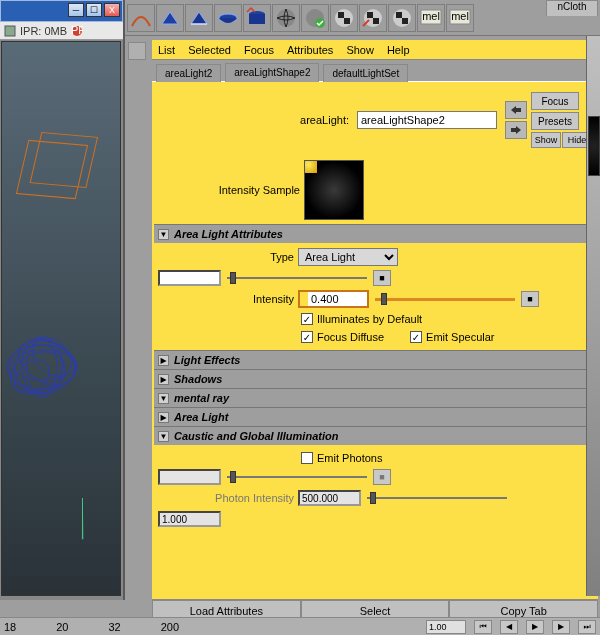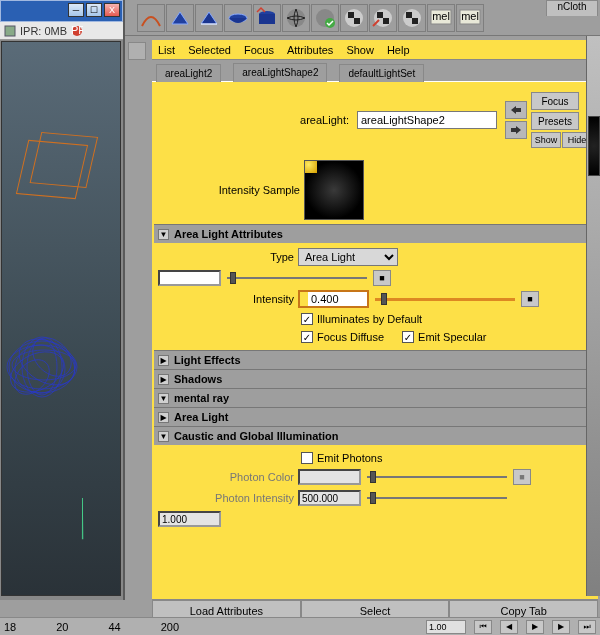--- a/index.html
+++ b/index.html
@@ -15,34 +15,34 @@
   .ipr-bar { height: 18px; background: #e8e8e8; border-bottom: 1px solid #999; padding: 2px 4px; font-size: 10px; color: #333; display: flex; align-items: center; gap: 4px; }
   .ipr-bar svg { flex-shrink:0; }
   .viewport { width: 120px; height: 555px; background: linear-gradient(#5a6b78 0%, #3a4850 60%, #2a3238 100%); position: relative; border: 1px solid #333; margin: 1px; overflow: hidden; }
   .wire-cube { position: absolute; top: 100px; left: 20px; width: 60px; height: 55px; border: 1px solid #d07020; transform: rotate(5deg) skewX(-8deg); }
   .wire-cube::before { content:''; position:absolute; width:55px; height:50px; border:1px solid #d07020; left:10px; top:-10px; }
   .wire-obj { position: absolute; top: 275px; left: 0; width: 100px; height: 100px; }
   .wire-obj svg { width: 100%; height: 100%; }
   .floor { position: absolute; bottom: 40px; left: -20px; width: 200px; height: 80px; border-top: 1px solid #444; transform: perspective(200px) rotateX(60deg); }
   .floor::before { content:''; position:absolute; left:50%; top:0; height:100%; border-left:1px solid #4c8; }
 
-  .shelf { position: absolute; left: 125px; top: 0; right: 0; height: 36px; background: #9e9e9e; border-bottom: 1px solid #777; display: flex; align-items: center; padding: 12px; gap: 1px; }
+  .shelf { position: absolute; left: 125px; top: 0; right: 0; height: 36px; background: #9e9e9e; border-bottom: 1px solid #777; display: flex; align-items: center; padding: 2px; gap: 1px; }
   .shelf-icon { width: 28px; height: 28px; border: 1px solid rgba(0,0,0,.2); display: flex; align-items: center; justify-content: center; }
   .shelf-icon svg { width: 24px; height: 24px; }
   .ncloth-tab { position: absolute; right: 2px; top: 0; width: 52px; height: 16px; background: #c0c0c0; border: 1px solid #888; border-bottom: none; font-size: 10px; text-align: center; }
 
   .tool-col { position: absolute; left: 128px; top: 40px; width: 20px; height: 560px; display: flex; flex-direction: column; gap: 2px; padding-top: 2px; }
   .tool-btn { width: 18px; height: 18px; background: #b0b0b0; border: 1px solid #888; }
 
   .main-panel { position: absolute; left: 152px; top: 40px; right: 2px; bottom: 34px; background: #fde047; display: flex; flex-direction: column; }
   .menu-bar { height: 20px; display: flex; align-items: center; gap: 13px; padding: 0 6px; border-bottom: 1px solid #888; }
   .menu-bar span { font-size: 11px; }
   
   .tab-row { height: 22px; display: flex; align-items: flex-end; padding: 0 4px; border-bottom: 1px solid #fff; background: #9e9e9e; }
-  .tab { padding: 3px 8px; background: #9e9e9e; border: 1px solid #888; border-bottom: none; margin-right: 12px; font-size: 10px; position: relative; top: 1px; }
+  .tab { padding: 3px 8px; background: #9e9e9e; border: 1px solid #888; border-bottom: none; margin-right: 4px; font-size: 10px; position: relative; top: 1px; }
   .tab.active { background: #9e9e9e; border-bottom: 1px solid #9e9e9e; z-index: 2; }
   
   .attr-body { flex: 1; overflow: hidden; padding: 2px; }
   
   .header-block { padding: 8px 4px; display: flex; align-items: center; }
   .header-left { flex: 1; display: flex; align-items: center; justify-content: flex-end; gap: 4px; }
   .lbl { text-align: right; padding-right: 4px; }
   .txt-input { height: 18px; border: 1px solid #777; background: #fff; padding: 0 3px; font-size: 11px; }
   .nav-btns { display: flex; flex-direction: column; gap: 2px; margin: 0 4px; }
   .nav-btn { width: 22px; height: 18px; background: #b8b8b8; border: 1px solid #888; display:flex; align-items:center; justify-content:center; }
@@ -52,37 +52,37 @@
   .side-btn-sm { width: 30px; height: 16px; background: #c8c8c8; border: 1px solid #888; font-size: 9px; }
   
   .sample-row { display: flex; align-items: center; padding: 4px 0; }
   .sample-row .lbl { width: 150px; text-align: right; }
   .swatch { width: 60px; height: 60px; background: radial-gradient(circle at center, #3a3a3a, #000 70%); border: 1px solid #555; position: relative; }
   .swatch::before { content:''; position:absolute; left:0; top:0; width:12px; height:12px; background: radial-gradient(circle at 30% 30%, #ffea60, #d6a000); }
   
   .section { border-top: 1px solid #777; }
   .sec-head { display: flex; align-items: center; height: 18px; padding: 0 4px; background: #9e9e9e; cursor: pointer; }
   .chev { width: 11px; height: 11px; border: 1px solid #777; background: #d0d0d0; margin-right: 5px; display:flex; align-items:center; justify-content:center; font-size:8px; }
-  .sec-title { font-weight: bold; }
+  .sec-title { font-weight: bold; font-style: italic; }
   .sec-body { padding: 4px 4px 4px 4px; }
   
   .attr-row { display: flex; align-items: center; height: 20px; margin-bottom: 1px; }
   .attr-row .lbl { width: 140px; font-size: 11px; }
   .sel { height: 18px; border: 1px solid #777; background: #d8d8d8; font-size: 11px; padding: 0 2px; }
   .color-well { width: 63px; height: 16px; border: 2px inset #999; background: #fff; }
   .slider { flex: 1; height: 16px; position: relative; margin: 0 6px; max-width: 140px; }
   .slider::before { content:''; position:absolute; left:0; right:0; top:7px; height:2px; background:#777; }
   .slider-thumb { position:absolute; width:6px; height:12px; background:#555; top:2px; border:1px solid #333; }
   .slider.orange::before { background:#dd8822; height:3px; }
   .map-btn { width: 18px; height: 16px; background: #c8c8c8; border: 1px solid #888; display:flex; align-items:center; justify-content:center; font-size:9px; }
   .chk-row { display: flex; align-items: center; height: 18px; }
   .chk-row .pad { width: 143px; }
   .chk { width: 12px; height: 12px; border: 1px solid #555; background: #fff; margin-right: 4px; display:inline-flex; align-items:center; justify-content:center; font-size:10px; }
   .chk.on::before { content:'✓'; color:#000; }
-  .chk-lbl { margin-right: 18px; }
+  .chk-lbl { margin-right: 26px; }
   .highlight-box { border: 2px solid #c77518; padding: 0; }
   .disabled { color: #777; }
   .num-in { width: 63px; height: 16px; border: 2px inset #999; background: #e4e4e4; padding: 0 2px; font-size: 10px; }
   
   .bottom-btns { position: absolute; left: 152px; right: 2px; bottom: 14px; height: 22px; display: flex; background: #b0b0b0; border-top: 1px solid #888; }
   .bot-btn { flex: 1; border: 1px solid #888; background: #c0c0c0; font-size: 11px; }
   
   .timeline { position: absolute; left: 0; right: 0; bottom: 0; height: 18px; background: #b0b0b0; border-top: 1px solid #888; display: flex; align-items: center; padding: 0 4px; gap: 8px; font-size: 10px; }
   .tl-ticks { flex: 1; display: flex; gap: 40px; }
   .tl-ctrl { width: 18px; height: 14px; background: #c8c8c8; border: 1px solid #888; display:flex;align-items:center;justify-content:center;font-size:8px; }
@@ -337,21 +337,20 @@
           <div class="chev">▼</div>
           <span class="sec-title">Caustic and Global Illumination</span>
         </div>
       <div class="sec-body">
         <div class="chk-row">
             <span class="pad"></span>
             <span class="chk"></span>
             <span>Emit Photons</span>
           </div>
         <div class="attr-row disabled">
-          <span class="lbl">Photon Color</span>
           <div class="color-well" style="background:#e4e4e4"></div>
           <div class="slider">
               <div class="slider-thumb" style="left:2%"></div>
             </div>
           <div class="map-btn">■</div>
         </div>
         <div class="attr-row disabled">
           <span class="lbl">Photon Intensity</span>
           <input class="num-in" value="500.000" style="">
           <div class="slider">
@@ -373,21 +372,21 @@
 </div>
 
 <div class="right-strip">
   <div class="thumb"></div>
 </div>
 
 <div class="timeline">
   <div class="tl-ticks">
     <span>18</span>
     <span>20</span>
-    <span>44</span>
+    <span>32</span>
     <span>200</span>
   </div>
   <input class="tl-num" value="1.00" style="">
   <div class="tl-ctrl">⏮</div>
   <div class="tl-ctrl">◀</div>
   <div class="tl-ctrl">▶</div>
   <div class="tl-ctrl">▶</div>
   <div class="tl-ctrl">⏭</div>
 </div>
 

